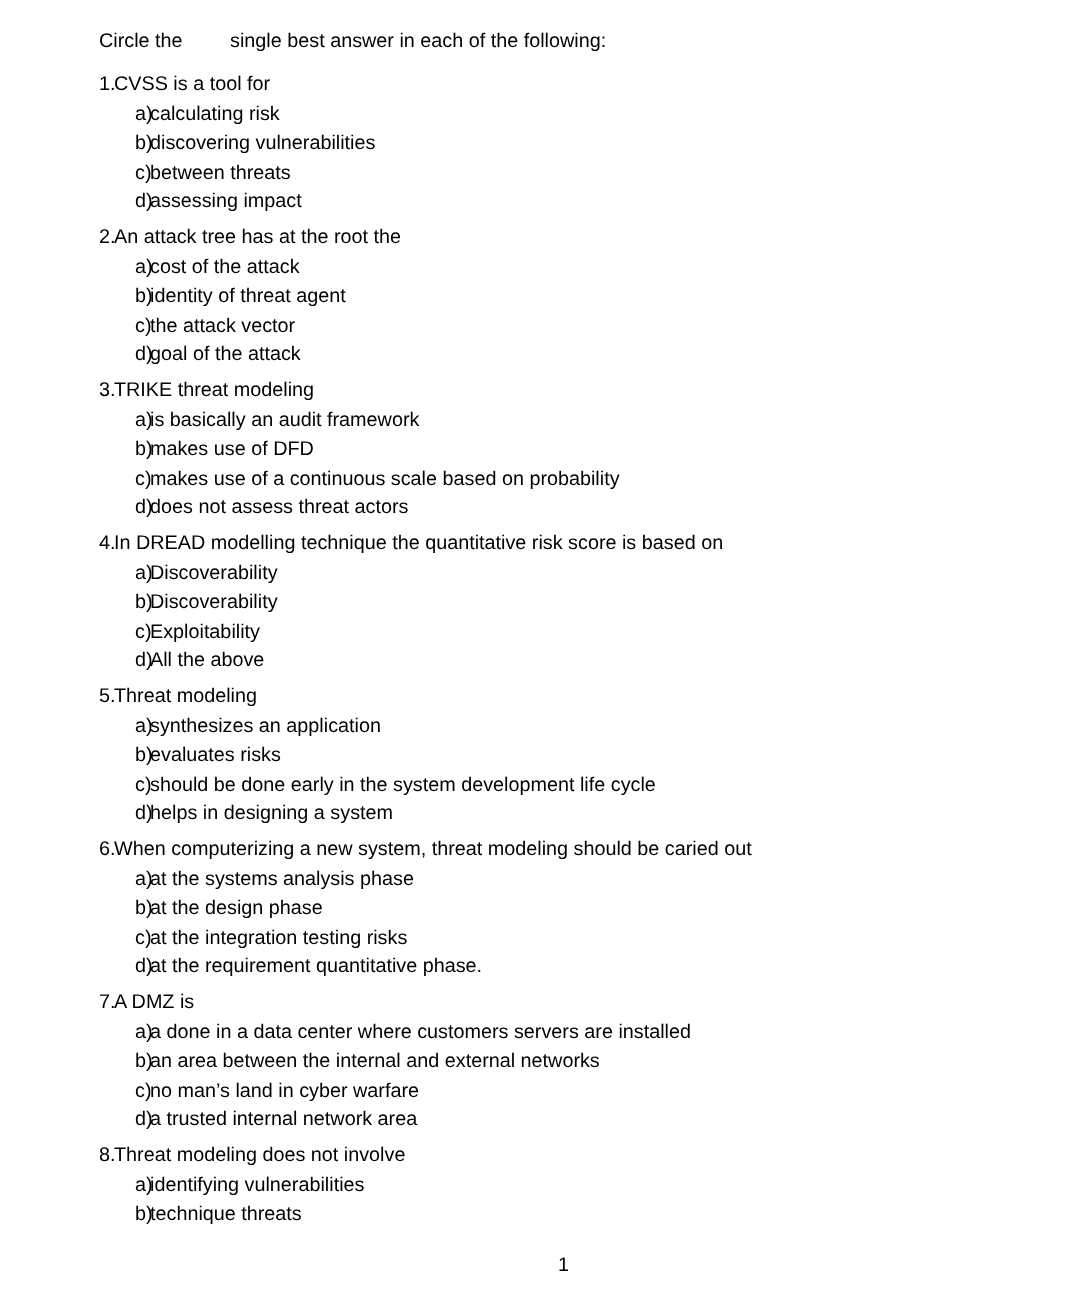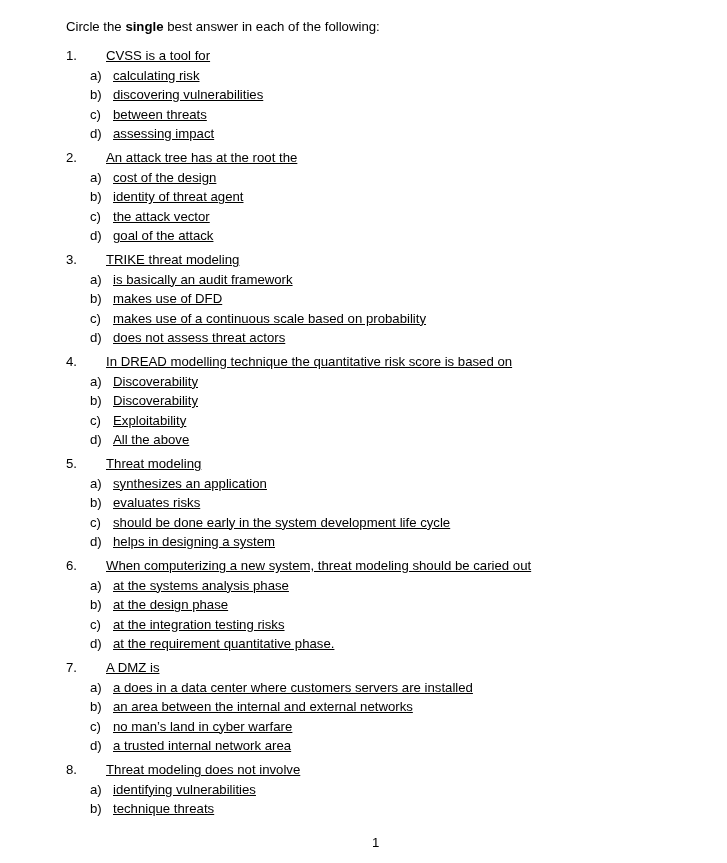--- a/index.html
+++ b/index.html
@@ -16,57 +16,55 @@
       color: #000000;
       font-size: 13.2px;
     }
     .instruction {
       position: absolute;
       left: 66px;
       top: 18px;
       line-height: 17px;
       white-space: nowrap;
     }
-    .instruction b { font-weight: bold; }
+    .instruction b { font-weight: normal; margin-left: 28px; }
     .question {
       position: absolute;
       left: 66px;
       white-space: nowrap;
     }
     .q-line {
       height: 19.5px;
       line-height: 19.5px;
       position: relative;
     }
     .q-num {
       position: absolute;
       left: 0;
       top: 0;
     }
     .q-text {
       position: absolute;
-      left: 40px;
-      top: 0;
-      text-decoration: underline;
+      left: 10px;
+      top: 0;
     }
     .opt-line {
       height: 19.5px;
       line-height: 19.5px;
       position: relative;
     }
     .opt-letter {
       position: absolute;
       left: 24px;
       top: 0;
     }
     .opt-text {
       position: absolute;
-      left: 47px;
-      top: 0;
-      text-decoration: underline;
+      left: 34px;
+      top: 0;
     }
     .page-number {
       position: absolute;
       left: 372px;
       top: 834px;
       line-height: 17px;
     }
   </style>
 </head>
 <body>
@@ -98,21 +96,21 @@
     </div>
 </div>
 
 <div class="question" style="top:148px;">
   <div class="q-line">
     <span class="q-num">2.</span>
     <span class="q-text">An attack tree has at the root the</span>
   </div>
   <div class="opt-line">
       <span class="opt-letter">a)</span>
-      <span class="opt-text">cost of the design</span>
+      <span class="opt-text">cost of the attack</span>
     </div>
   <div class="opt-line">
       <span class="opt-letter">b)</span>
       <span class="opt-text">identity of threat agent</span>
     </div>
   <div class="opt-line">
       <span class="opt-letter">c)</span>
       <span class="opt-text">the attack vector</span>
     </div>
   <div class="opt-line">
@@ -213,21 +211,21 @@
     </div>
 </div>
 
 <div class="question" style="top:658px;">
   <div class="q-line">
     <span class="q-num">7.</span>
     <span class="q-text">A DMZ is</span>
   </div>
   <div class="opt-line">
       <span class="opt-letter">a)</span>
-      <span class="opt-text">a does in a data center where customers servers are installed</span>
+      <span class="opt-text">a done in a data center where customers servers are installed</span>
     </div>
   <div class="opt-line">
       <span class="opt-letter">b)</span>
       <span class="opt-text">an area between the internal and external networks</span>
     </div>
   <div class="opt-line">
       <span class="opt-letter">c)</span>
       <span class="opt-text">no man’s land in cyber warfare</span>
     </div>
   <div class="opt-line">

